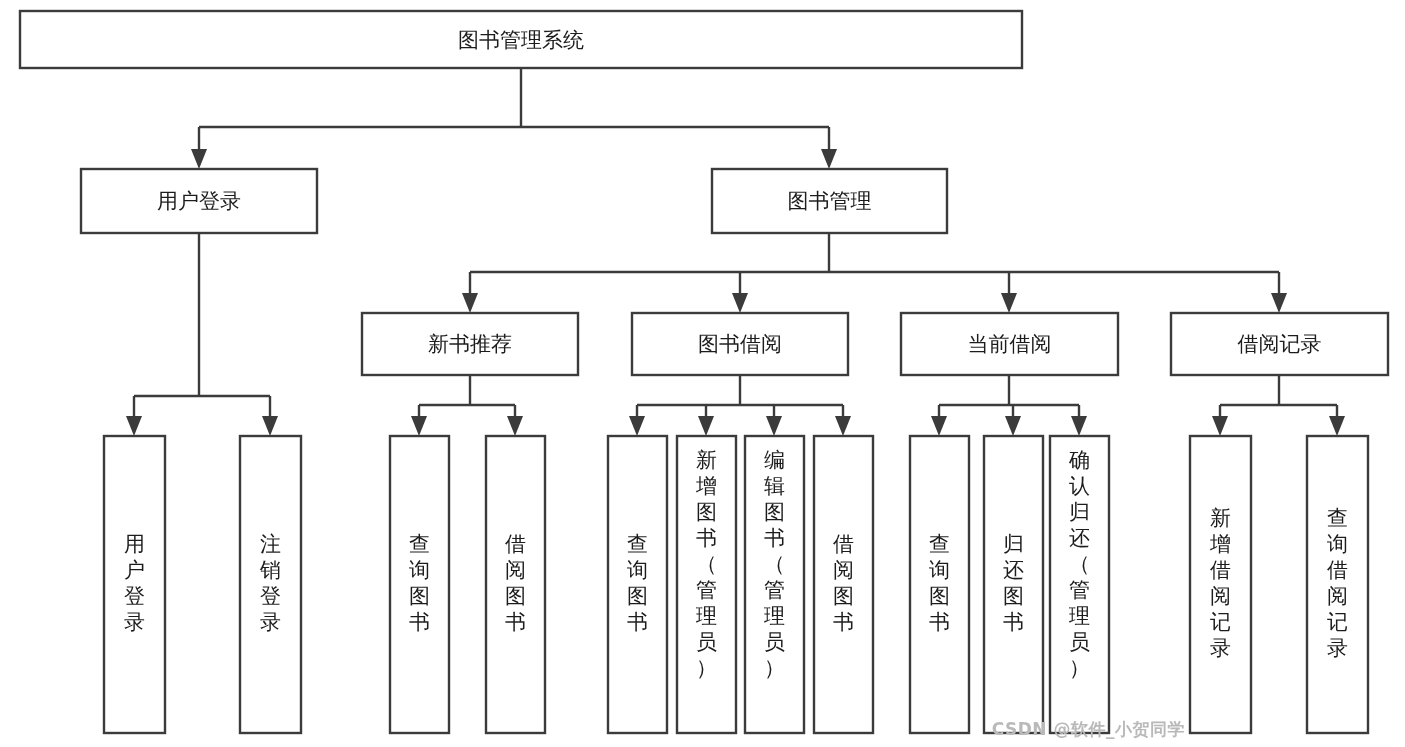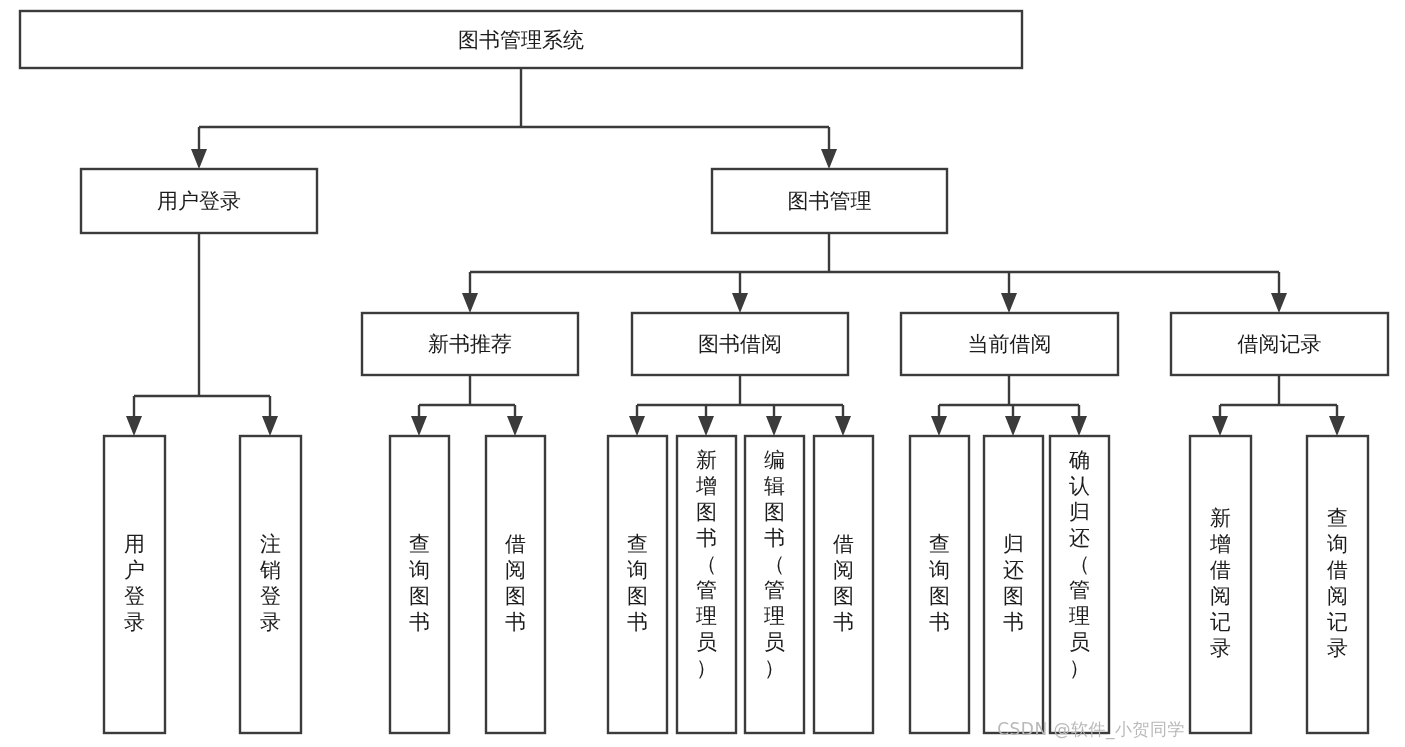--- a/index.html
+++ b/index.html
@@ -60,20 +60,21 @@
   .watermark {
     position: absolute;
     right: 12px;
     bottom: 6px;
     font-family: "DejaVu Sans", "Liberation Sans", sans-serif;
     font-size: 17px;
     color: #b9b9b9;
     letter-spacing: 0.5px;
     white-space: nowrap;
     pointer-events: none;
+    font-weight: bold;
   }
 </style>
 </head>
 <body>
 
 <div id="diagram-root">
   <svg id="diagram-svg" viewBox="0 0 1405 747">
     <g id="connectors-layer">
         <g>
           <path d="M 521 68 L 521 127" class="connector"></path>

